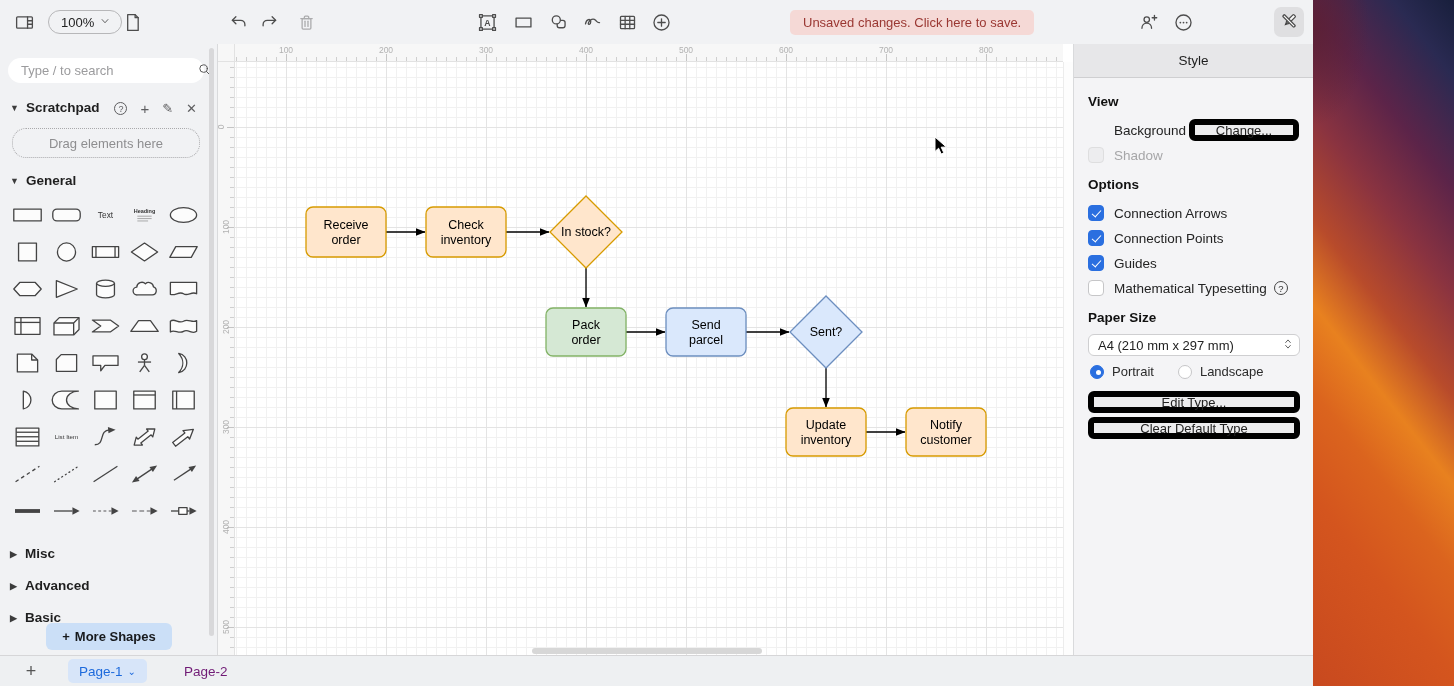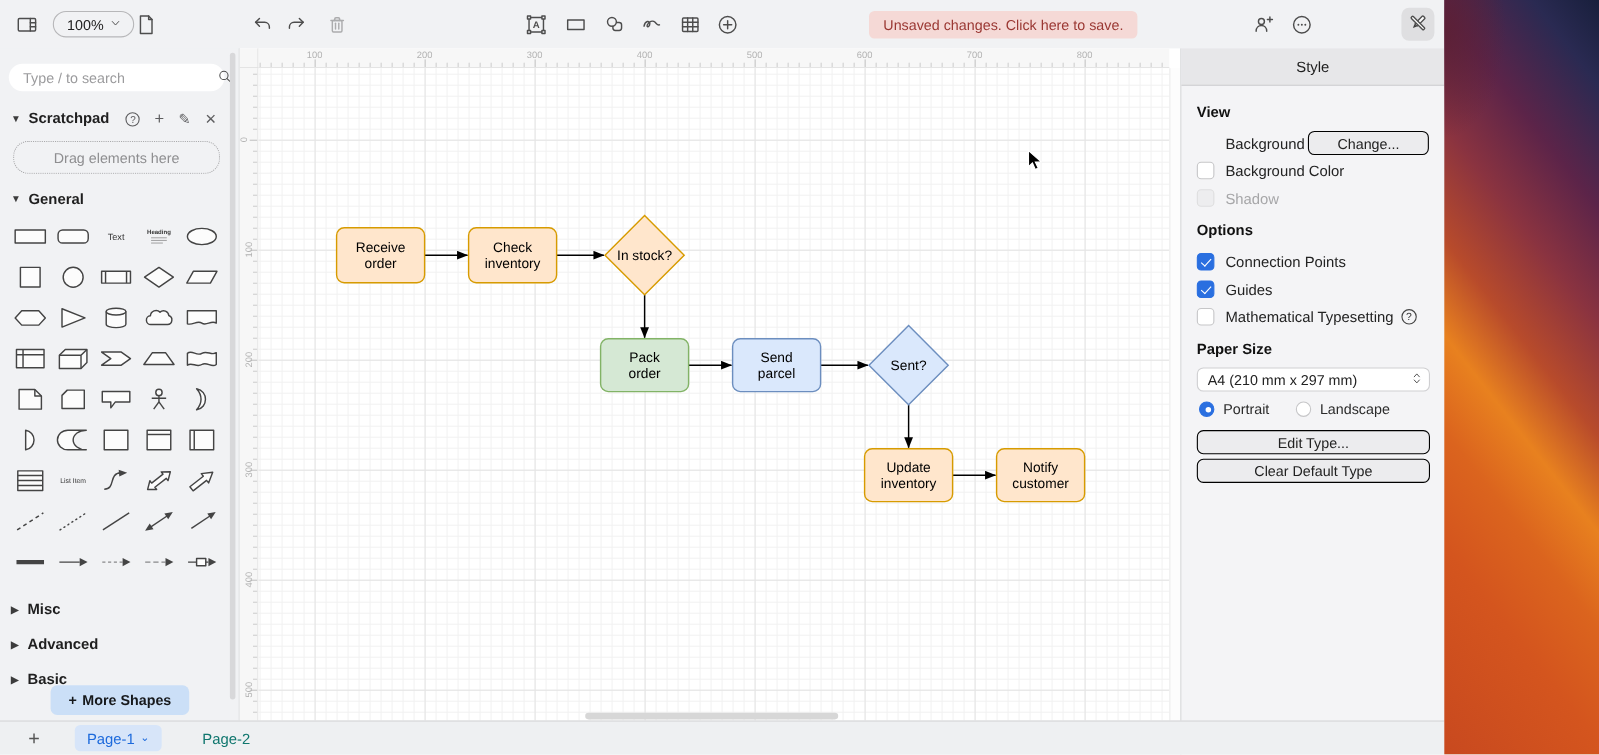--- a/index.html
+++ b/index.html
@@ -85,34 +85,34 @@
   .cb { width:16px; height:16px; border-radius:4px; background:#fff; border:1px solid #c6c6c8; flex:0 0 16px; position:relative; }
   .cb.on { background:#2a6fe0; border-color:#2a6fe0; }
   .cb.on::after { content:""; position:absolute; left:5px; top:2px; width:4px; height:8px; border:solid #fff; border-width:0 1.8px 1.8px 0; transform:rotate(42deg); }
   .cb.disabled { background:#ededef; border-color:#dededf; }
   .spacer { flex:1; }
   .ptinput { width:48px; height:21px; background:#fff; border:1px solid #cfcfd1; border-radius:5px; font-size:12.5px; text-align:right; padding:0 6px; color:#222; font-family:inherit; }
   .stepper { width:13px; height:22px; display:flex; flex-direction:column; align-items:center; justify-content:center; color:#333; margin-left:3px; }
   .stepper span { font-size:7px; line-height:7px; }
   .swatch-btn { margin-left:7px; width:45px; height:22px; background:#fff; border:1px solid #cfcfd1; border-radius:5px; display:flex; align-items:center; justify-content:space-between; padding:0 4px; }
   .swatch { width:22px; height:13px; background:#9e9e9e; border:1px solid #7d7d7d; }
-  .pbtn { height:22px; background:#ececee; border:1px solid #000000; border-radius:6px; font-size:13px; color:#222; display:flex; align-items:center; justify-content:center; padding:0 12px; }
+  .pbtn { height:22px; background:#ececee; border:6px solid #000000; border-radius:6px; font-size:13px; color:#222; display:flex; align-items:center; justify-content:center; padding:0 12px; }
   .pbtn.wide { width:212px; margin:4px 0; }
   .pselect { width:212px; height:22px; background:#fff; border:1px solid #cfcfd1; border-radius:6px; display:flex; align-items:center; padding:0 4px 0 9px; font-size:13px; color:#222; margin-bottom:8px; justify-content:space-between; }
   .radio { width:14px; height:14px; border-radius:50%; background:#fff; border:1px solid #c6c6c8; position:relative; flex:0 0 14px; }
   .radio.on { background:#2a6fe0; border-color:#2a6fe0; }
   .radio.on::after { content:""; position:absolute; left:4.5px; top:4.5px; width:5px; height:5px; border-radius:50%; background:#fff; }
   .orient { display:flex; align-items:center; gap:24px; margin:6px 0 12px 2px; }
   .orient .opt { display:flex; align-items:center; gap:8px; }
   .helpq { width:14px; height:14px; border:1.2px solid #444; border-radius:50%; font-size:9.5px; display:flex; align-items:center; justify-content:center; color:#333; margin-left:7px; }
 
   
   .footer { position:absolute; left:0; top:655px; width:1313px; height:31px; background:#eef0f2; border-top:1px solid #d6d6d8; display:flex; align-items:center; }
   .add-page { width:22px; margin-left:20px; font-size:18px; color:#555; text-align:center; }
-  .page-tab { margin-left:26px; height:24px; padding:0 11px; display:flex; align-items:center; gap:5px; border-radius:5px; font-size:13.5px; color:#0f766e; }
+  .page-tab { margin-left:26px; height:24px; padding:0 11px; display:flex; align-items:center; gap:5px; border-radius:5px; font-size:13.5px; color:#701a75; }
   .page-tab.active { background:#d7e5f9; color:#1d6adc; }
   .page-tab .chev { font-size:10px; }
 </style>
 </head>
 <body>
 
 <div class="app">
 
   <div class="chrome">
 
@@ -787,32 +787,32 @@
         <div class="phead" style="margin-top:4px">View</div>
 
 
 
         <div class="prow">
           <span class="plabel" style="margin-left:26px">Background</span>
           <span class="spacer"></span>
           <span class="pbtn" style="width:110px">Change...</span>
         </div>
 
-        <div class="prow">
-          <span class="cb"></span>
-          <span class="plabel">Background Color</span>
-        </div>
 
         <div class="prow">
           <span class="cb disabled"></span>
           <span class="plabel dim">Shadow</span>
         </div>
 
         <div class="phead">Options</div>
         <div id="optionRows">
+            <div class="prow">
+              <span class="cb on"></span>
+              <span class="plabel">Connection Arrows</span>
+            </div>
             <div class="prow">
               <span class="cb on"></span>
               <span class="plabel">Connection Points</span>
             </div>
             <div class="prow">
               <span class="cb on"></span>
               <span class="plabel">Guides</span>
             </div>
             <div class="prow">
               <span class="cb"></span>

